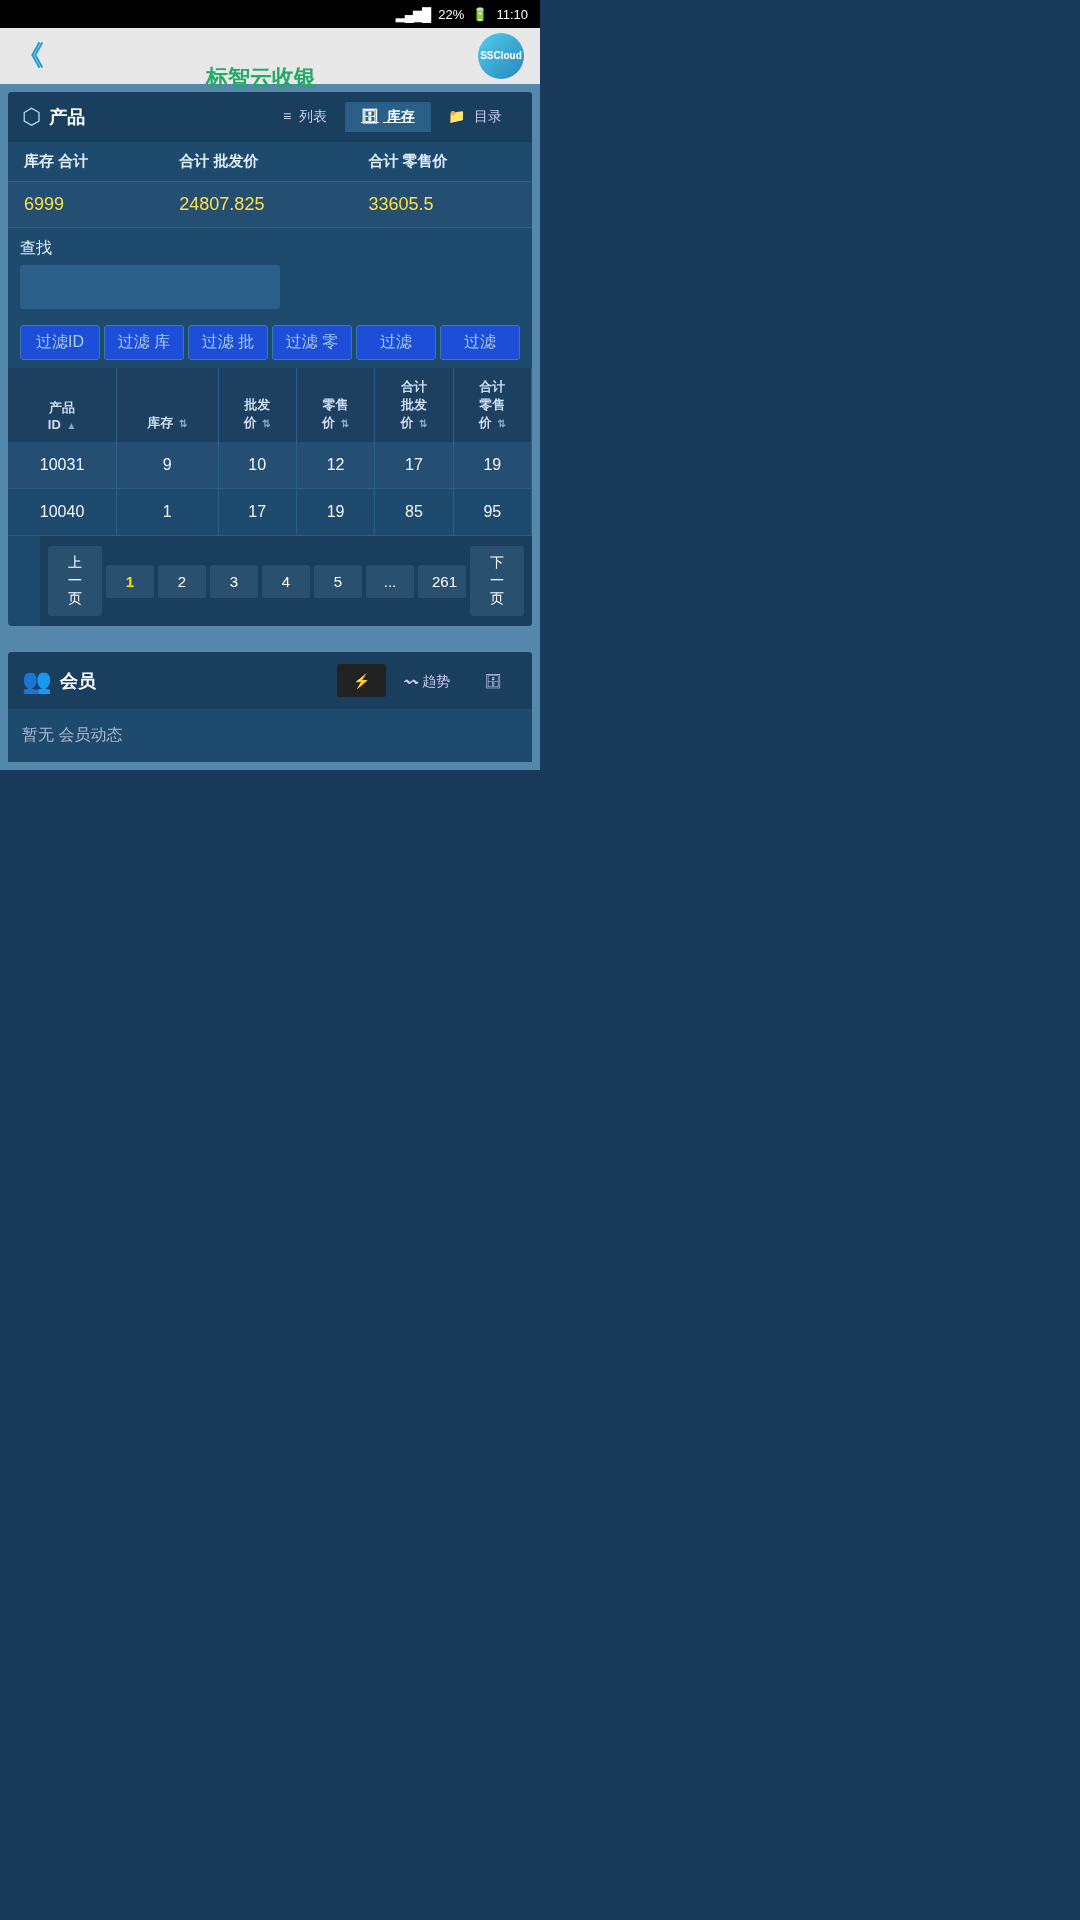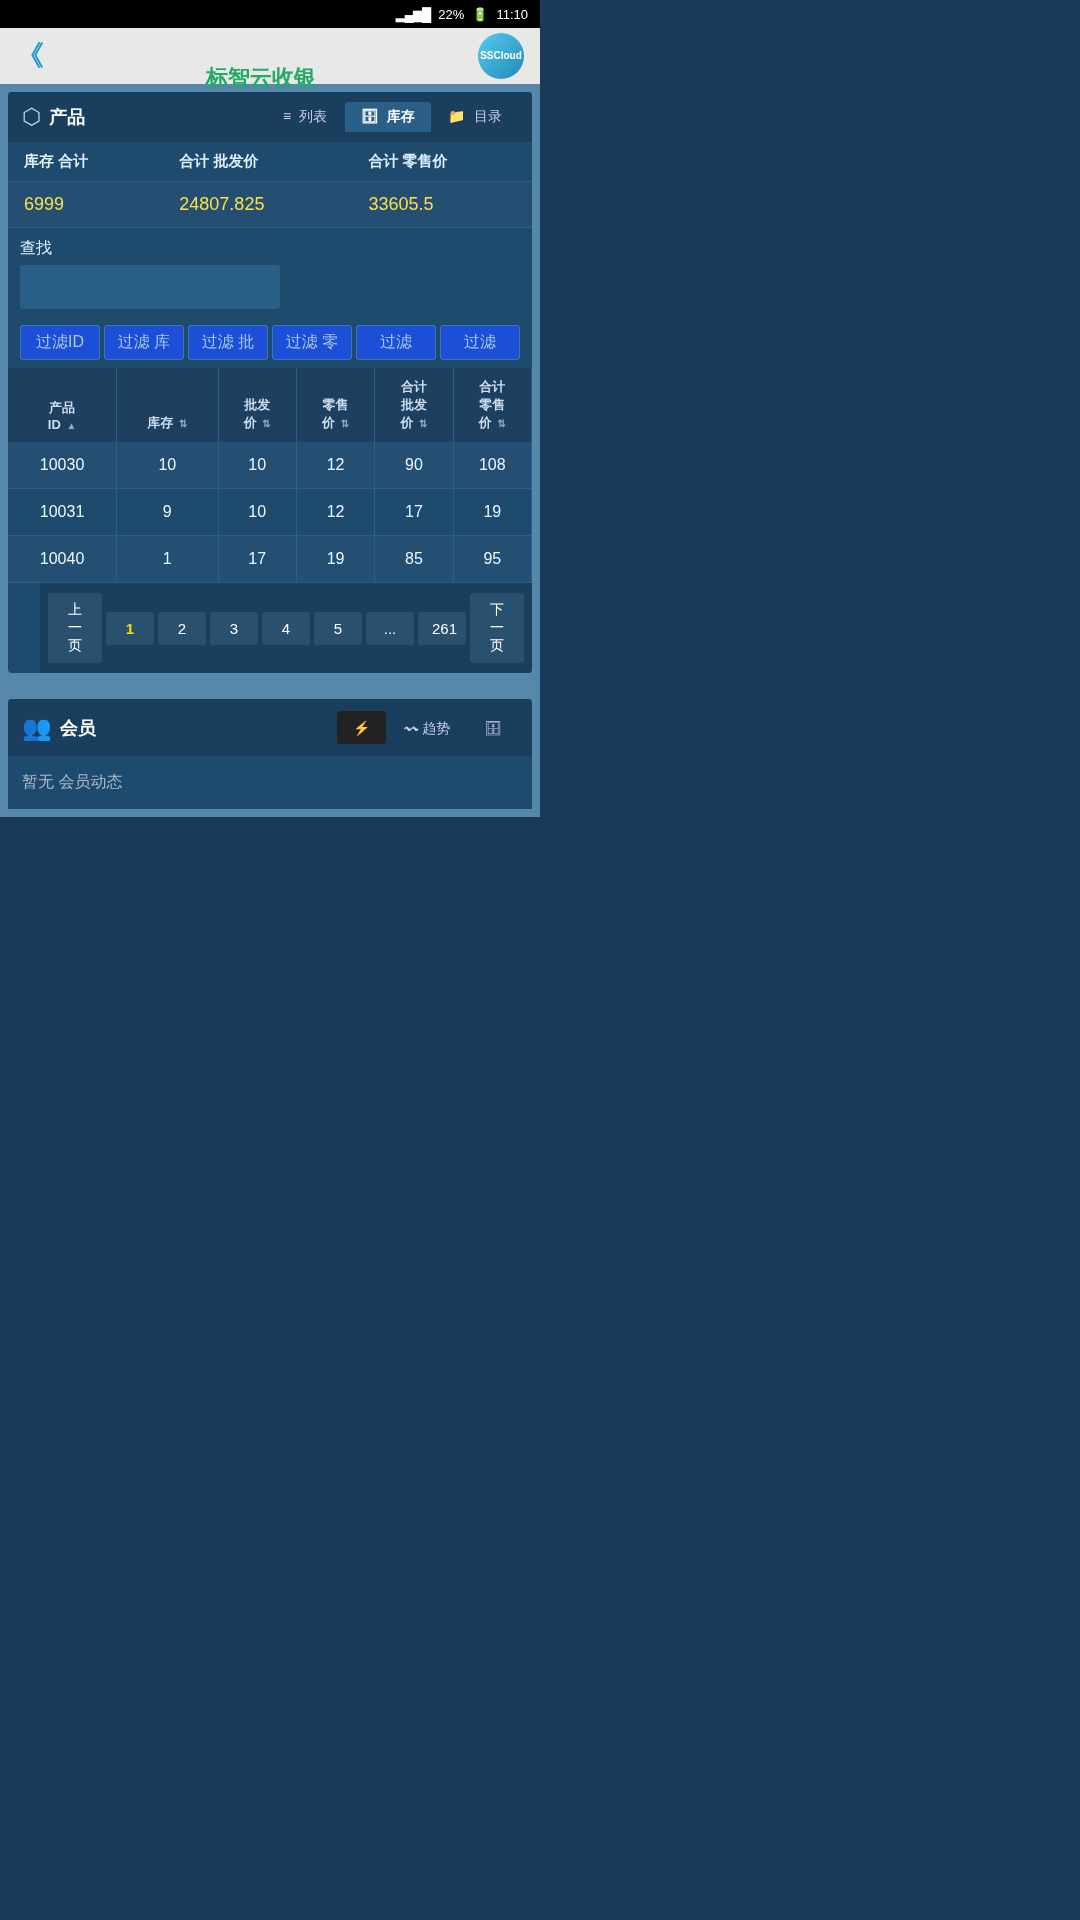--- a/index.html
+++ b/index.html
@@ -113,20 +113,21 @@
       color: #cce;
       background: transparent;
       border: none;
       cursor: pointer;
       border-radius: 3px 3px 0 0;
     }
     .tab-btn.active {
       background: #2a5f88;
       color: #fff;
       font-weight: bold;
+      text-decoration: underline;
     }
     .tab-btn .tab-icon { margin-right: 4px; }
 
     
     .summary-table {
       width: 100%;
       border-collapse: collapse;
     }
     .summary-table th {
       background: #1e4a6e;
@@ -399,28 +400,20 @@
             <span class="sort-arrows">⇅</span>
           </th>
           <th style="cursor:pointer;">
             <span>合计<br>零售<br>价</span>
             <span class="sort-arrows">⇅</span>
           </th>
         </tr>
       </thead>
       <tbody id="table-body">
 
-      <tr>
-            <td>10030</td>
-            <td>10</td>
-            <td>10</td>
-            <td>12</td>
-            <td>90</td>
-            <td>108</td>
-          </tr>
           <tr>
             <td>10031</td>
             <td>9</td>
             <td>10</td>
             <td>12</td>
             <td>17</td>
             <td>19</td>
           </tr>
           <tr>
             <td>10040</td>

